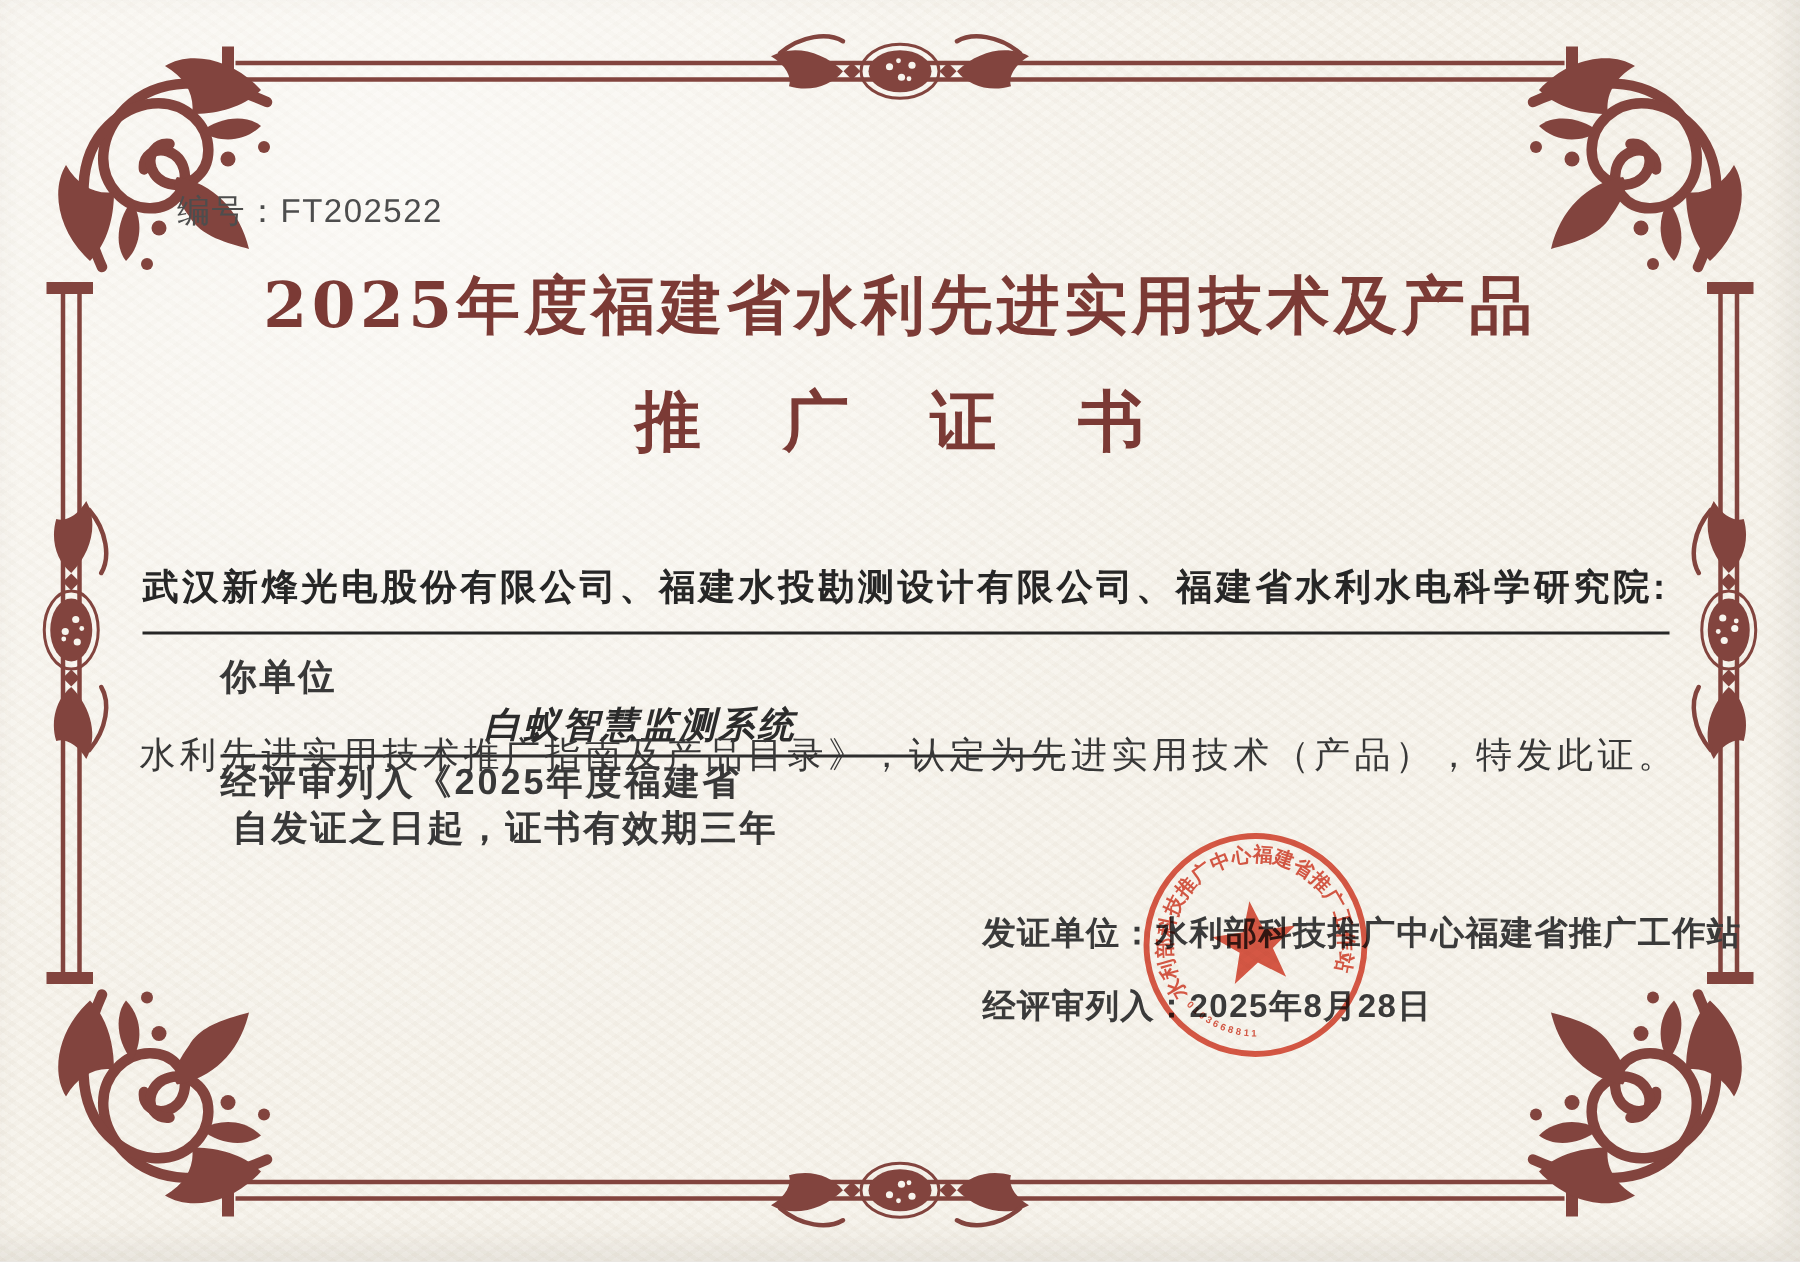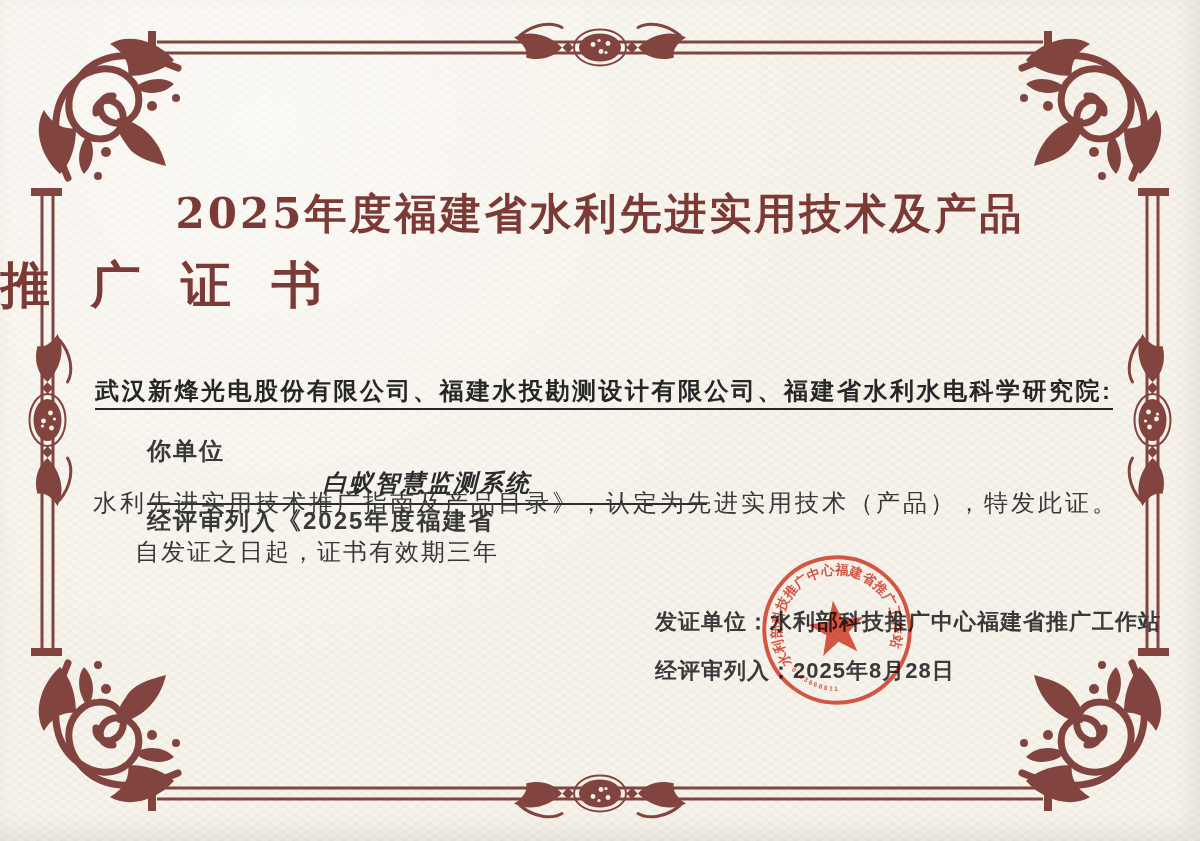--- a/index.html
+++ b/index.html
@@ -15,56 +15,57 @@
       repeating-linear-gradient(-35deg, rgba(197,183,160,.06) 0 3px, rgba(255,255,255,0) 3px 7px);
     box-shadow: inset -8px -10px 22px rgba(90,80,70,.10);
     font-family:"Liberation Sans","DejaVu Sans",sans-serif;
   }
   .border-svg{position:absolute;left:0;top:0;}
   .serial{
     position:absolute;left:118px;top:126px;
     font-size:22px;color:#4d4d4d;letter-spacing:1px;
   }
   .title-line1{
-    position:absolute;left:0;top:186px;width:100%;
+    position:absolute;left:0;top:176px;width:100%;
     text-align:center;
     font-family:"DejaVu Serif","Liberation Serif",serif;
     font-weight:bold;font-size:42px;letter-spacing:3px;
     color:#7b3a35;
   }
   .title-line2{
     position:absolute;left:0;top:252px;width:100%;
-    font-family:Liberation Serif, serif;
-    font-weight:bold;font-size:50px;letter-spacing:14px;
+    text-align:center;
+    font-family:Liberation Mono, monospace;
+    font-weight:bold;font-size:44px;letter-spacing:14px;
     color:#7b3a35;
   }
   .recipients{
     position:absolute;left:95px;top:375px;
     font-size:24px;font-weight:700;color:#262626;letter-spacing:2.5px;
   }
-  .recipients .u{border-bottom:2px solid #262626;padding-bottom:4px;}
+  .recipients .u{border-bottom:2px solid #262626;padding-bottom:16px;}
   .body-line1{
     position:absolute;left:143px;top:435px;right:70px;
     display:flex;align-items:baseline;
     font-size:24px;font-weight:600;color:#383838;letter-spacing:2px;flex-direction:column;
   }
   .blank{
     display:inline-block;width:560px;text-align:center;
     border-bottom:2px solid #2d2d2d;padding-bottom:4px;
     margin:0 4px;
     font-style:italic;
   }
   .product{font-weight:800;color:#2b2b2b;}
   .body-line2{
     position:absolute;left:93px;top:487px;
     font-size:24px;font-weight:400;color:#383838;letter-spacing:3px;
   }
   .validity{
-    position:absolute;left:135px;top:536px;
-    font-size:24px;font-weight:400;color:#383838;letter-spacing:2px;
+    position:absolute;left:155px;top:536px;
+    font-size:24px;font-weight:700;color:#383838;letter-spacing:2px;
   }
   .issuer-line{
     position:absolute;left:655px;top:607px;
     font-size:22px;font-weight:700;color:#3a3a3a;letter-spacing:1px;
   }
   .date-line{
     position:absolute;left:655px;top:656px;
     font-size:22px;font-weight:700;color:#3a3a3a;letter-spacing:1px;
   }
   .seal{
@@ -140,20 +141,23 @@
     <use href="#cornerTL" transform="translate(1174,26) scale(-1,1)"></use>
     <use href="#cornerTL" transform="translate(26,815) scale(1,-1)"></use>
     <use href="#cornerTL" transform="translate(1174,815) scale(-1,-1)"></use>
 
     <use href="#edgeOrn" transform="translate(600,47.5)"></use>
     <use href="#edgeOrn" transform="translate(600,793.5) scale(1,-1)"></use>
     <use href="#edgeOrn" transform="translate(47.5,420) rotate(90)"></use>
     <use href="#edgeOrn" transform="translate(1152.5,420) rotate(-90)"></use>
   </svg>
 
+  <div class="serial">
+    <span>编号：</span><span>FT202522</span>
+  </div>
 
   <div class="title-line1">2025年度福建省水利先进实用技术及产品</div>
   <div class="title-line2">推 广 证 书</div>
 
   <div class="recipients">
     <span class="u">武汉新烽光电股份有限公司、福建水投勘测设计有限公司、福建省水利水电科学研究院:</span>
   </div>
 
   <div class="body-line1">
     <span>你单位</span>

